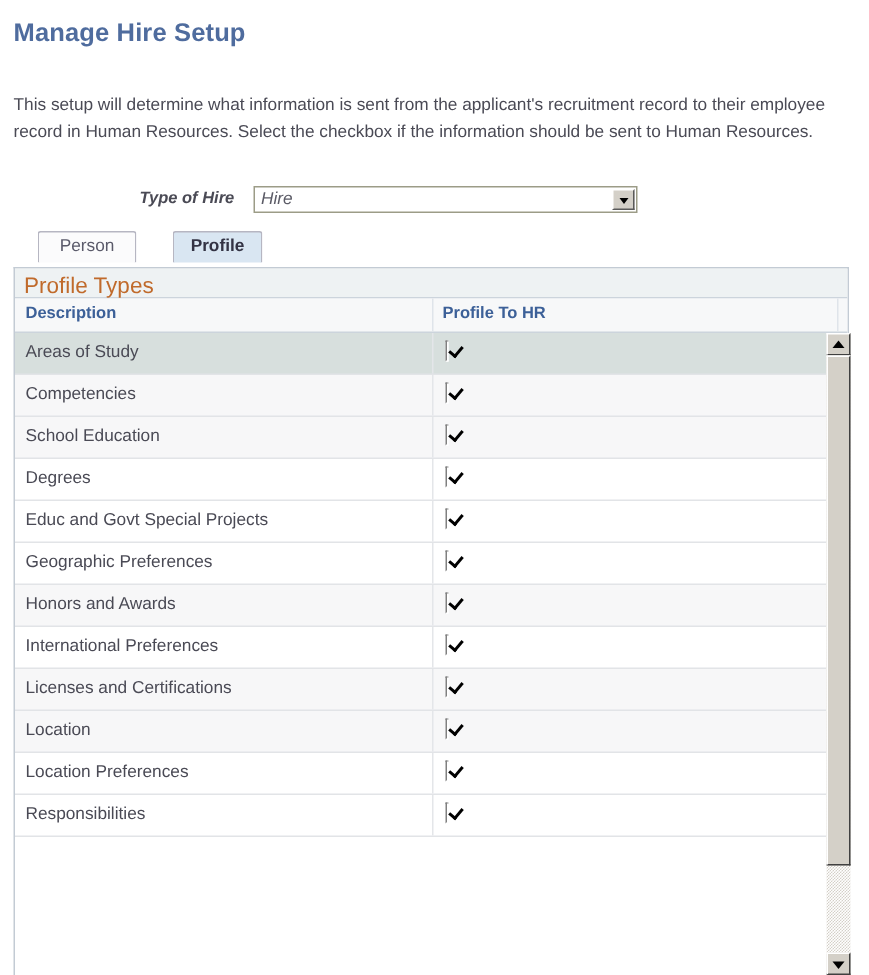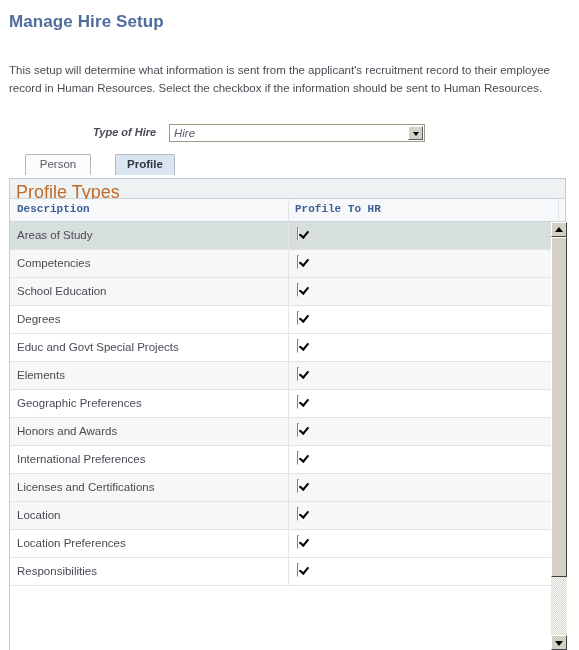--- a/index.html
+++ b/index.html
@@ -148,39 +148,38 @@
     height: 20px;
     background: #eef2f3;
     border-bottom: 1px solid #ccd4dc;
     box-sizing: border-box;
     position: relative;
   }
   #grid-caption-text {
     position: absolute;
     left: 6px;
     top: 3px;
-    font-size: 18px;
+    font-size: 15px;
     color: #c06a2b;
     white-space: nowrap;
   }
   #grid-header {
     height: 23px;
     background: #f7f8f9;
     border-bottom: 1px solid #ccd4dc;
     box-sizing: border-box;
     position: relative;
   }
   .hdr-cell {
     position: absolute;
     top: 4px;
     font-size: 11px;
     font-weight: bold;
     color: #3c6098;
     white-space: nowrap;
-    font-family: Liberation Mono, monospace;
   }
   .col-div {
     position: absolute;
     top: 0;
     width: 1px;
     height: 100%;
     background: #dfe4ea;
   }
 
   #grid-body {
@@ -369,26 +368,20 @@
         <span class="row-div-2"></span>
         <span class="cell-desc">Degrees</span>
         <span class="cell-check"><span class="wincheck"></span></span>
       </div>
       <div class="grid-row odd">
         <span class="row-div-1"></span>
         <span class="row-div-2"></span>
         <span class="cell-desc">Educ and Govt Special Projects</span>
         <span class="cell-check"><span class="wincheck"></span></span>
       </div>
-      <div class="grid-row even">
-        <span class="row-div-1"></span>
-        <span class="row-div-2"></span>
-        <span class="cell-desc">Elements</span>
-        <span class="cell-check"><span class="wincheck"></span></span>
-      </div>
       <div class="grid-row odd">
         <span class="row-div-1"></span>
         <span class="row-div-2"></span>
         <span class="cell-desc">Geographic Preferences</span>
         <span class="cell-check"><span class="wincheck"></span></span>
       </div>
       <div class="grid-row even">
         <span class="row-div-1"></span>
         <span class="row-div-2"></span>
         <span class="cell-desc">Honors and Awards</span>

